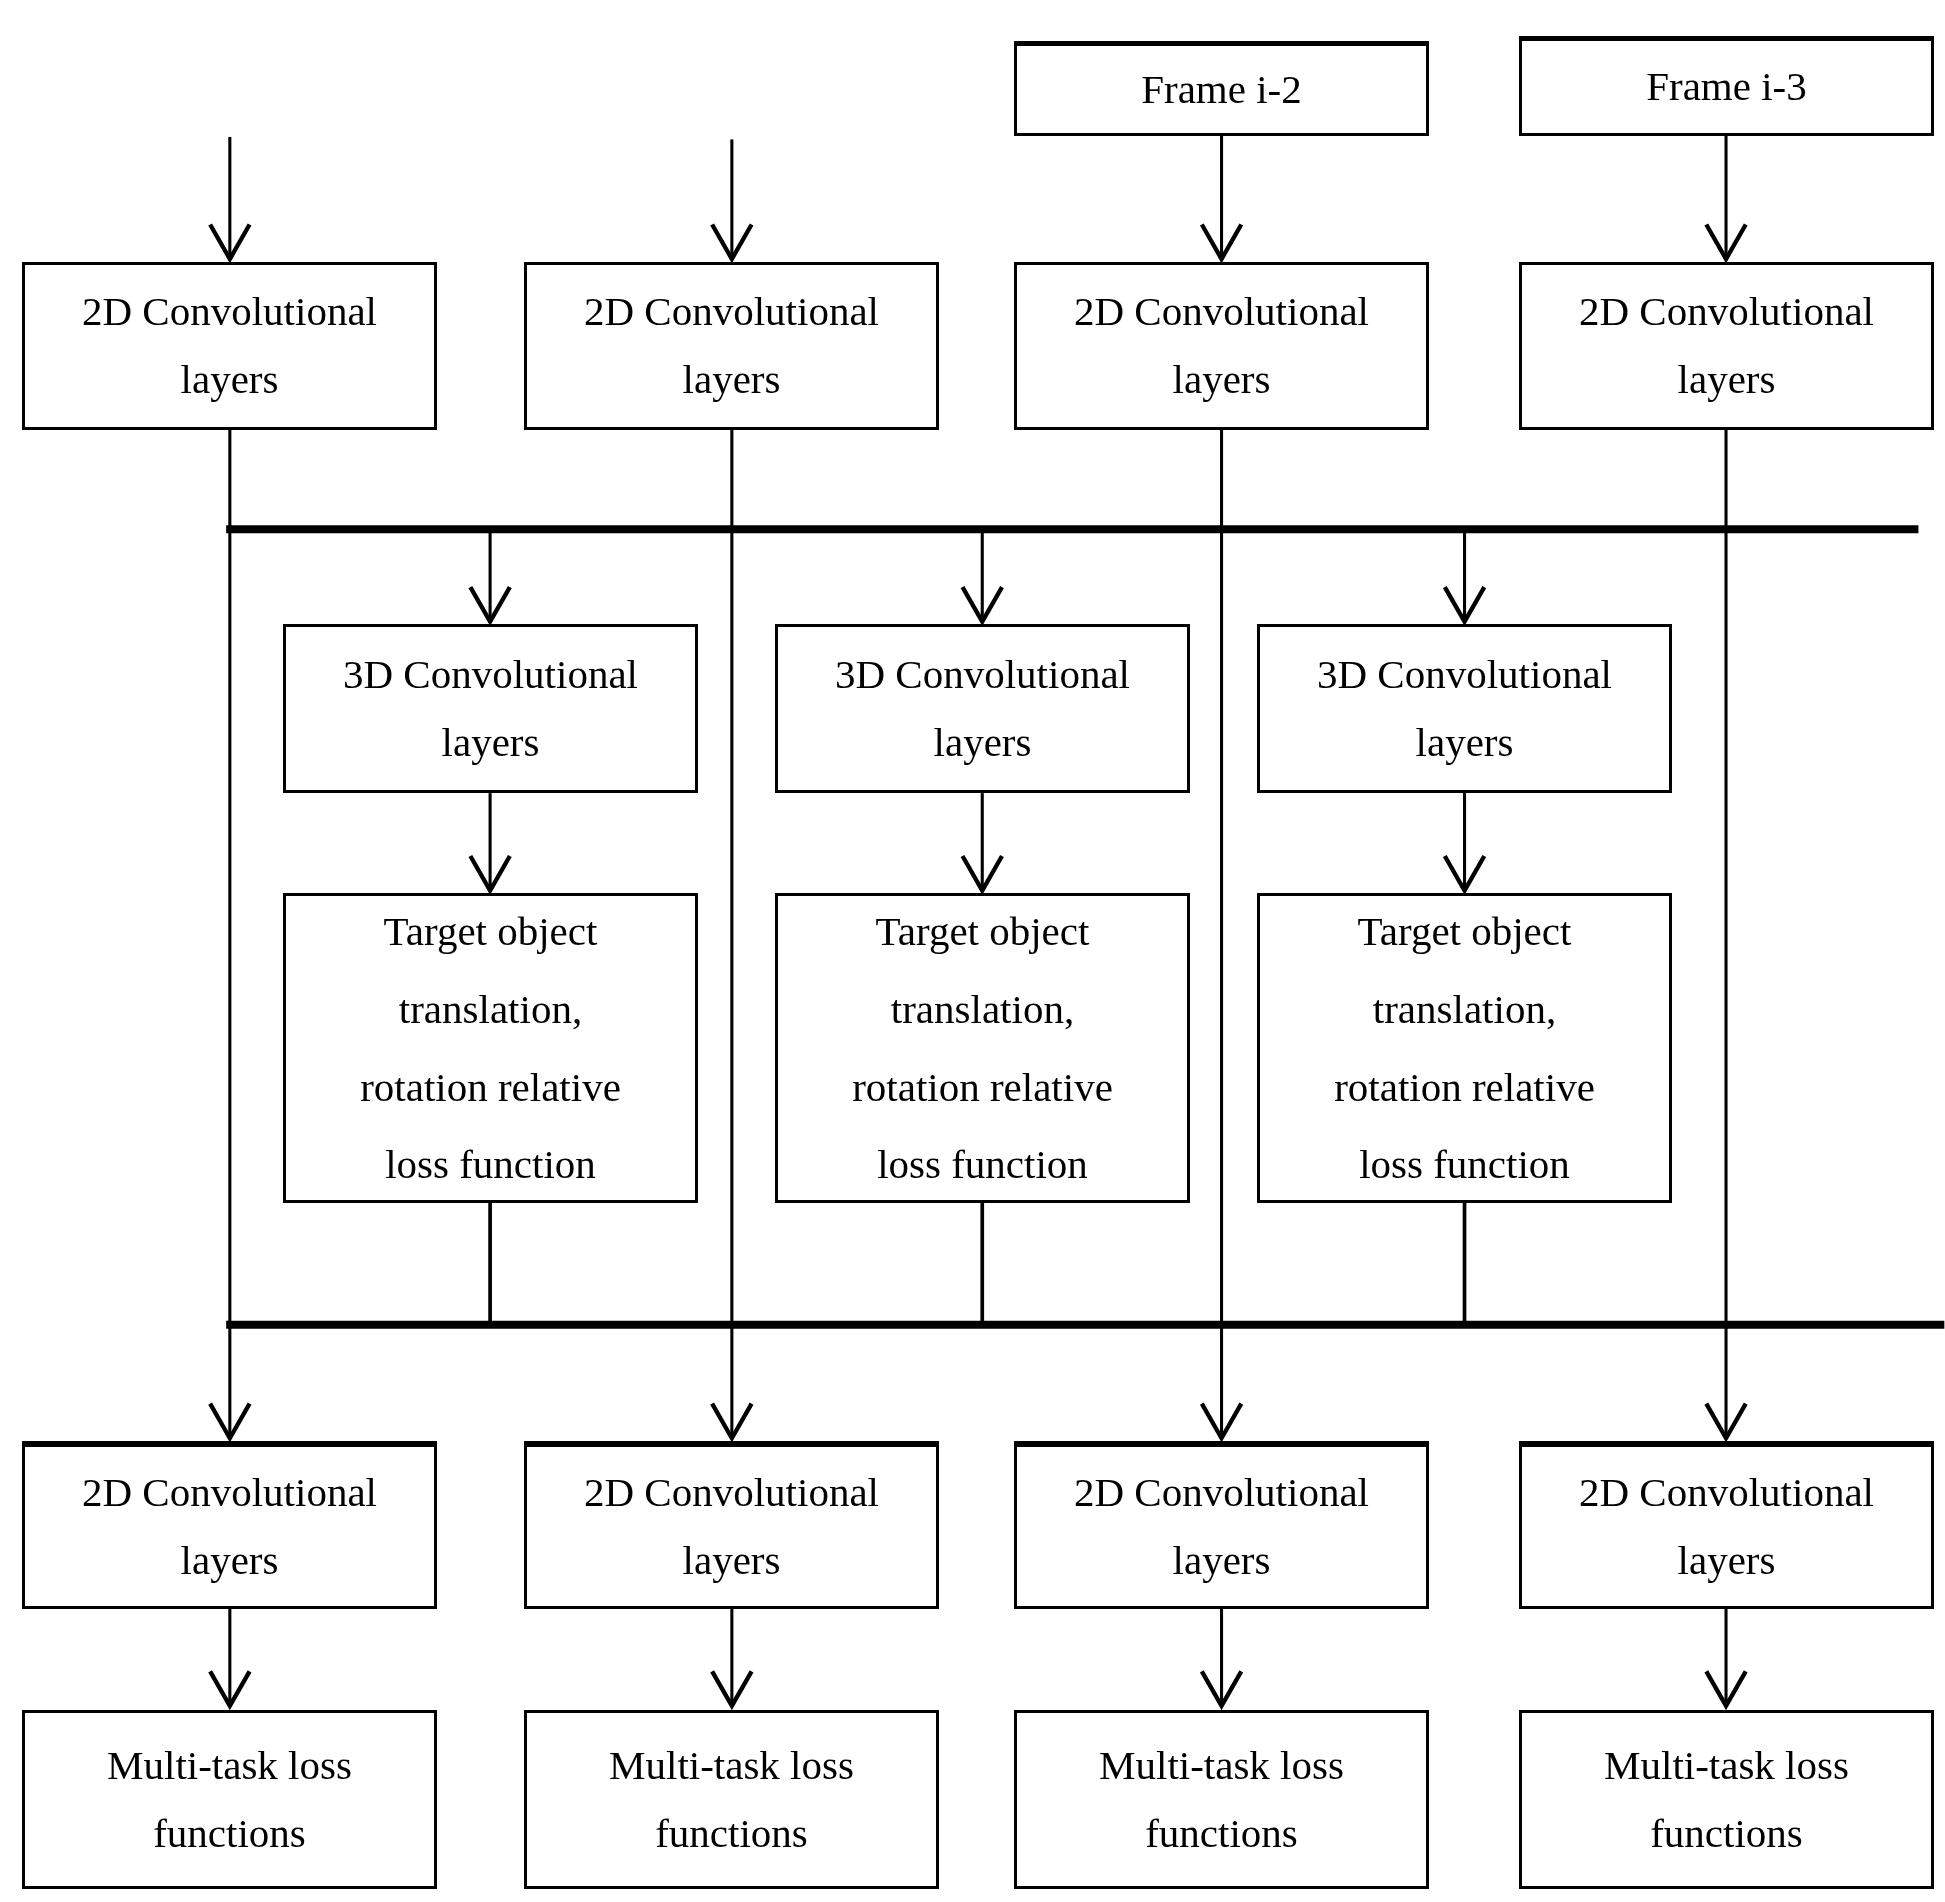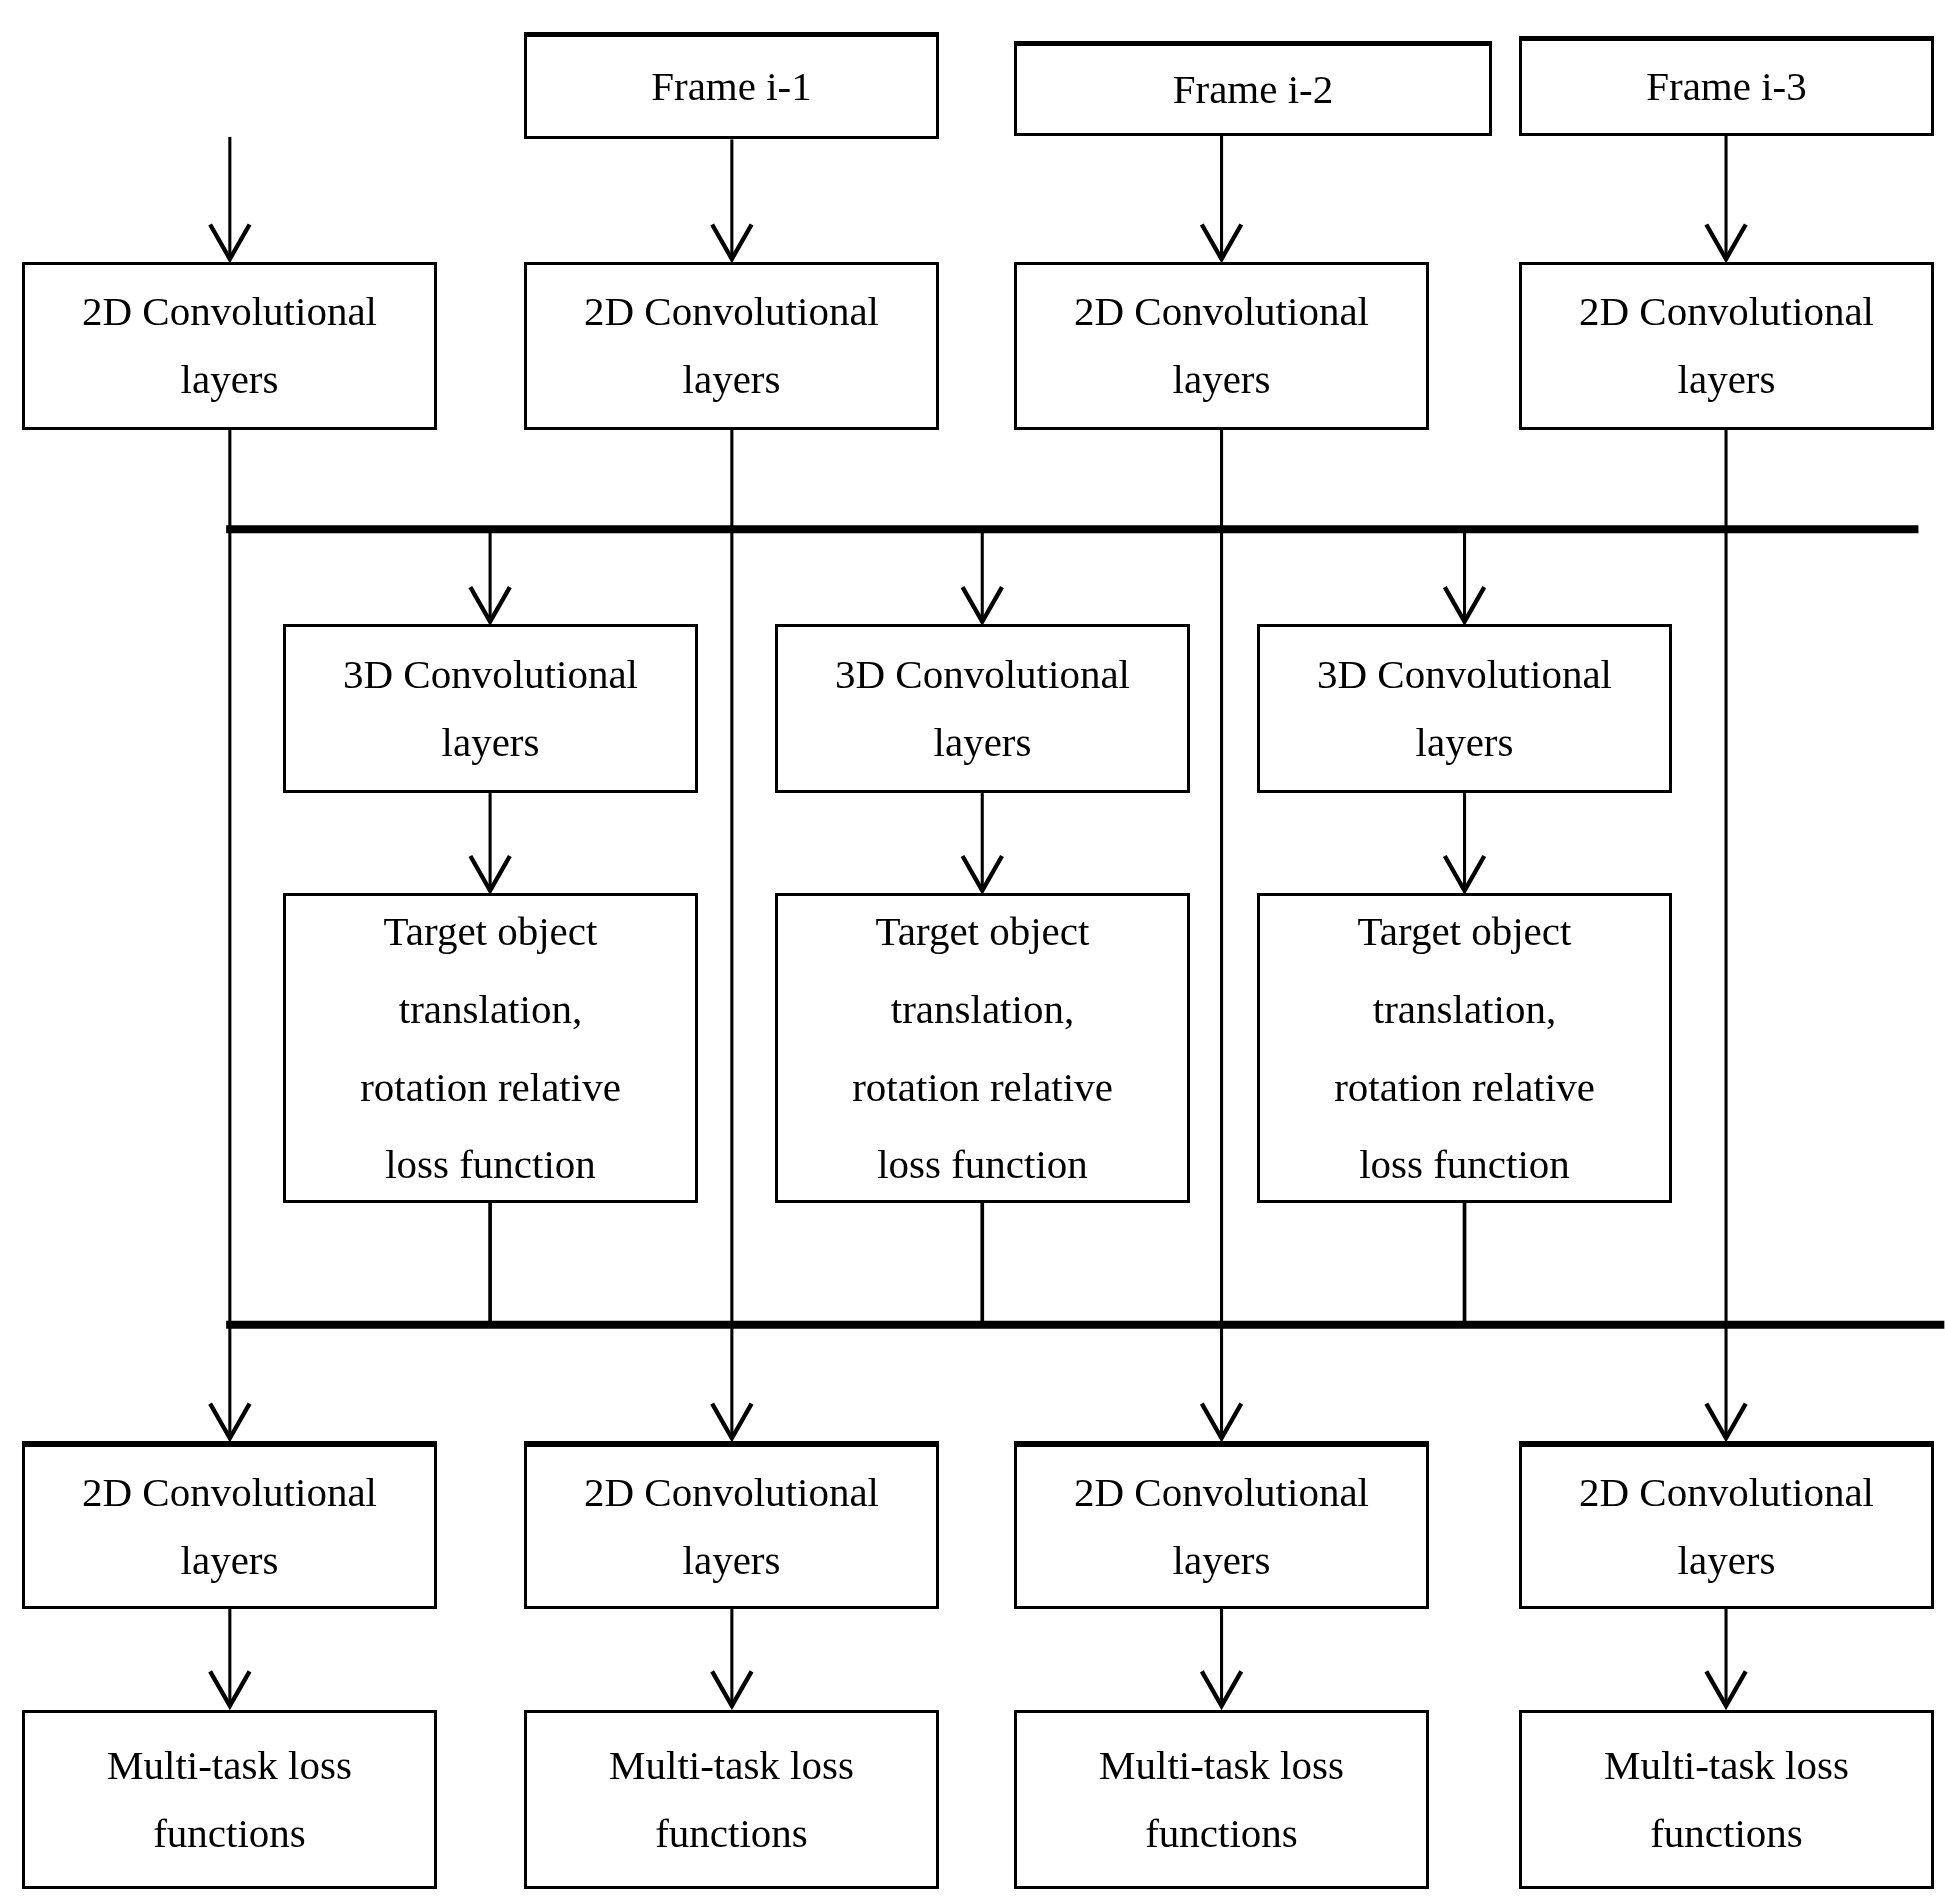--- a/index.html
+++ b/index.html
@@ -147,24 +147,21 @@
         <line x1="1980" y1="2608" x2="1980" y2="2764" stroke-width="5"></line>
         <path d="M 1948 2710 L 1980 2766 L 2012 2710" stroke-width="7"></path>
       </g>
       <g>
         <line x1="2798" y1="2608" x2="2798" y2="2764" stroke-width="5"></line>
         <path d="M 2766 2710 L 2798 2766 L 2830 2710" stroke-width="7"></path>
       </g>
     </g>
   </svg>
 
-  <div class="box frame" style="left:524px;top:32px;width:415px;height:107px">
-    <span class="ln">Frame i-1</span>
-  </div>
-  <div class="box frame" style="left:1014px;top:41px;width:478px;height:95px">
+  <div class="box frame" style="left:1014px;top:41px;width:415px;height:95px">
     <span class="ln">Frame i-2</span>
   </div>
   <div class="box frame" style="left:1519px;top:36px;width:415px;height:100px">
     <span class="ln">Frame i-3</span>
   </div>
 
   <div class="box" style="left:22px;top:262px;width:415px;height:168px">
     <span class="ln">2D Convolutional</span>
     <span class="ln">layers</span>
   </div>

